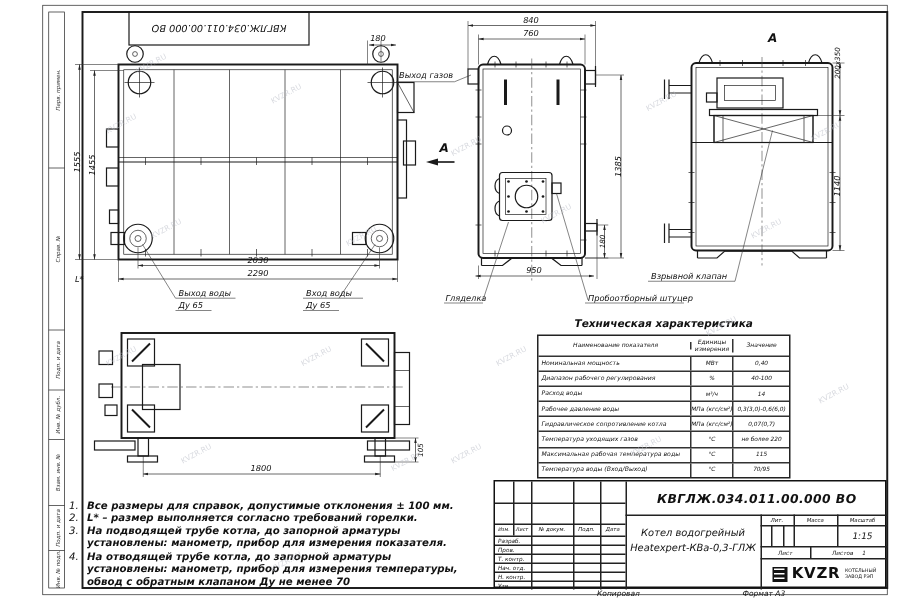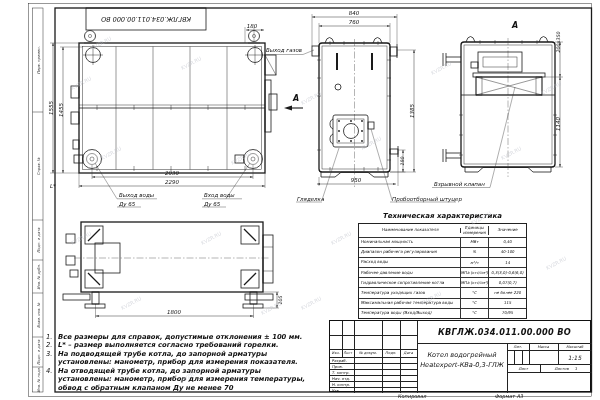--- a/index.html
+++ b/index.html
@@ -380,20 +380,34 @@
   <div class="cell" style="left:199px;top:22px;width:29px;height:7px;font-size:3.6px">Масса</div>
   <div class="cell" style="left:228px;top:22px;width:34px;height:7px;font-size:3.6px">Масштаб</div>
   <div class="cell" style="left:228px;top:29px;width:34px;height:14px;font-size:6px">1:15</div>
 
   <div class="cell" style="left:177px;top:43px;width:33px;height:8px;font-size:3.8px">Лист</div>
   <div class="cell" style="left:210px;top:43px;width:52px;height:8px;font-size:3.8px;gap:6px">
     <span>Листов</span>
     <span>1</span>
   </div>
 
+  <div class="cell" style="left:177px;top:51px;width:85px;height:21px">
+    <div class="logo-row">
+      <span class="logo-box">
+            <i style="top:1.5px"></i>
+            <i style="top:4.3px"></i>
+            <i style="top:7.1px"></i>
+          </span>
+      <span class="logo-txt">KVZR</span>
+      <span class="co">
+        <span>КОТЕЛЬНЫЙ</span><br>
+        <span>ЗАВОД РЭП</span>
+      </span>
+    </div>
+  </div>
 </div>
 
 <span class="fcap" style="left:398px;top:393px">Копировал</span>
 <span class="fcap" style="left:495px;top:393px">Формат А3</span>
 
 <span class="wm" style="left: 70px; top: 80px;">KVZR.RU</span>
     <span class="wm" style="left: 180px; top: 60px;">KVZR.RU</span>
     <span class="wm" style="left: 300px; top: 95px;">KVZR.RU</span>
     <span class="wm" style="left: 430px; top: 65px;">KVZR.RU</span>
     <span class="wm" style="left: 540px; top: 85px;">KVZR.RU</span>

